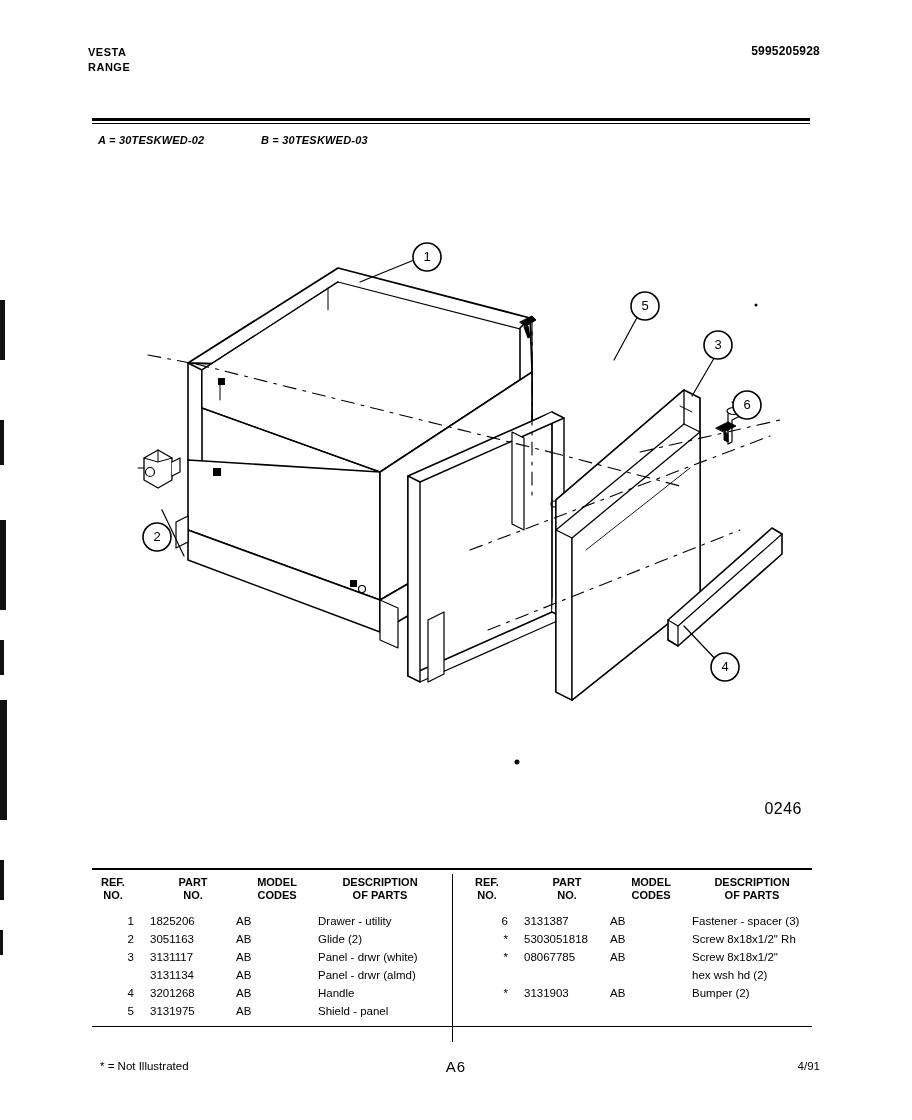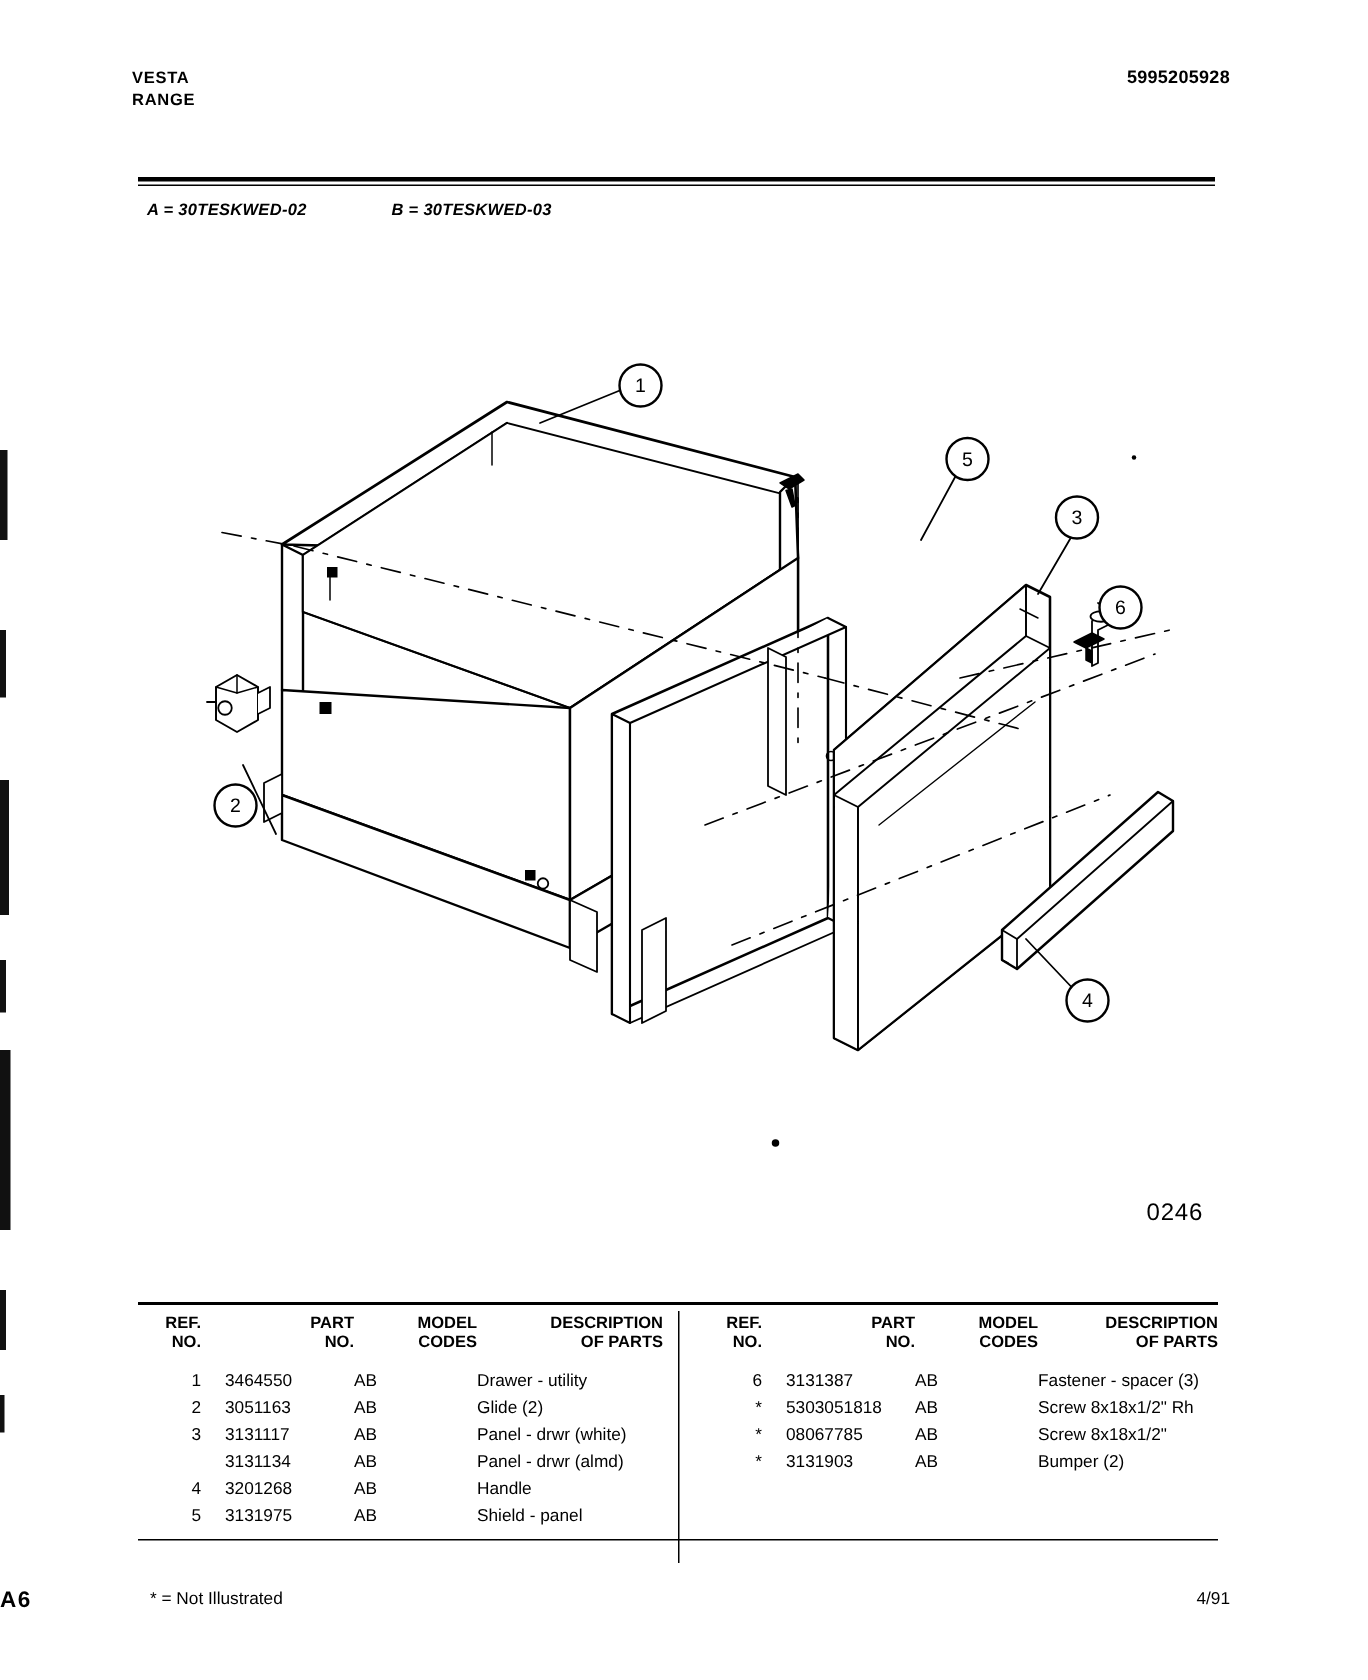--- a/index.html
+++ b/index.html
@@ -150,21 +150,21 @@
     width: 1px;
     height: 168px;
     background: #000;
   }
   table.parts {
     border-collapse: collapse;
     width: 100%;
     font-size: 11.5px;
   }
   table.parts th {
-    text-align: right;
+    text-align: center;
     font-weight: bold;
     font-size: 11px;
     line-height: 13px;
     padding: 6px 0 10px 0;
     vertical-align: top;
     white-space: pre-line;
   }
   table.parts td {
     padding: 1px 0;
     vertical-align: top;
@@ -182,22 +182,23 @@
     position: absolute;
     left: 100px;
     top: 1060px;
     font-size: 11.5px;
   }
   .page-num {
     position: absolute;
     left: 0;
     top: 1058px;
     width: 912px;
+    text-align: center;
     font-size: 15px;
-    font-weight: bold;
+    font-weight: normal;
     letter-spacing: 1px;
   }
   .rev-date {
     position: absolute;
     right: 92px;
     top: 1060px;
     font-size: 11.5px;
   }
   .callout-text {
     font-family: "Liberation Sans", sans-serif;
@@ -372,21 +373,21 @@
 NO.</th>
               <th class="c-model">MODEL
 CODES</th>
               <th class="c-desc">DESCRIPTION
 OF PARTS</th>
             </tr>
           </thead>
           <tbody>
             <tr>
               <td class="c-ref">1</td>
-              <td class="c-part">3464550</td>
+              <td class="c-part">1825206</td>
               <td class="c-model">AB</td>
               <td class="c-desc">Drawer - utility</td>
             </tr>
             <tr>
               <td class="c-ref">2</td>
               <td class="c-part">3051163</td>
               <td class="c-model">AB</td>
               <td class="c-desc">Glide (2)</td>
             </tr>
             <tr>
@@ -444,20 +445,26 @@
               <td class="c-model">AB</td>
               <td class="c-desc">Screw 8x18x1/2" Rh</td>
             </tr>
             <tr>
               <td class="c-ref">*</td>
               <td class="c-part">08067785</td>
               <td class="c-model">AB</td>
               <td class="c-desc">Screw 8x18x1/2"</td>
             </tr>
             <tr>
+              <td class="c-ref"></td>
+              <td class="c-part"></td>
+              <td class="c-model"></td>
+              <td class="c-desc">hex wsh hd (2)</td>
+            </tr>
+            <tr>
               <td class="c-ref">*</td>
               <td class="c-part">3131903</td>
               <td class="c-model">AB</td>
               <td class="c-desc">Bumper (2)</td>
             </tr>
           </tbody>
         </table>
       </div>
     </div>
     <div class="tbl-rule thin" style="margin-top:6px;"></div>

